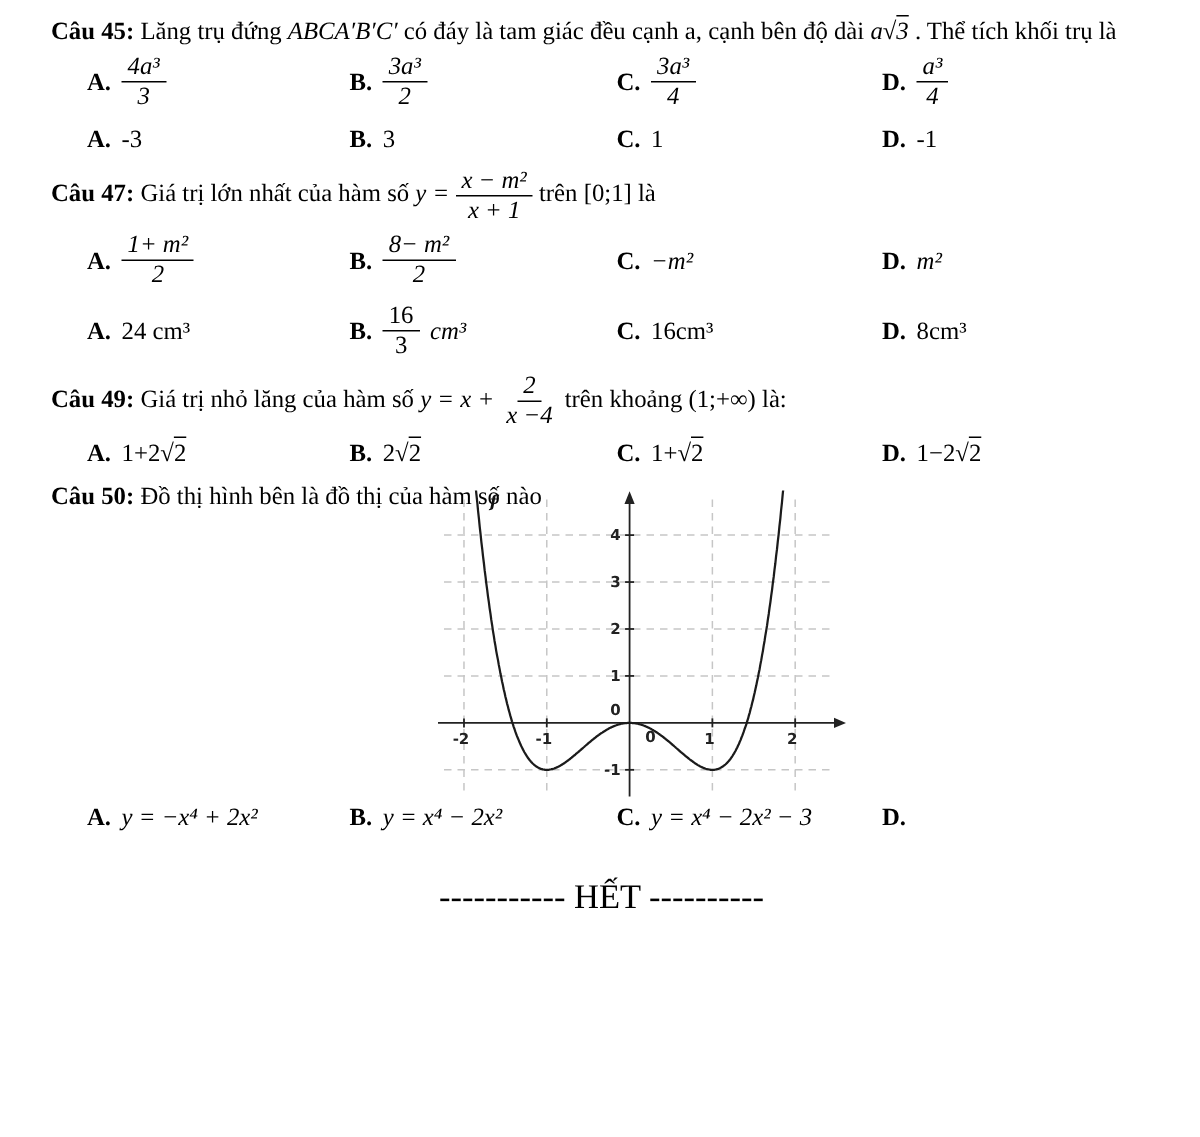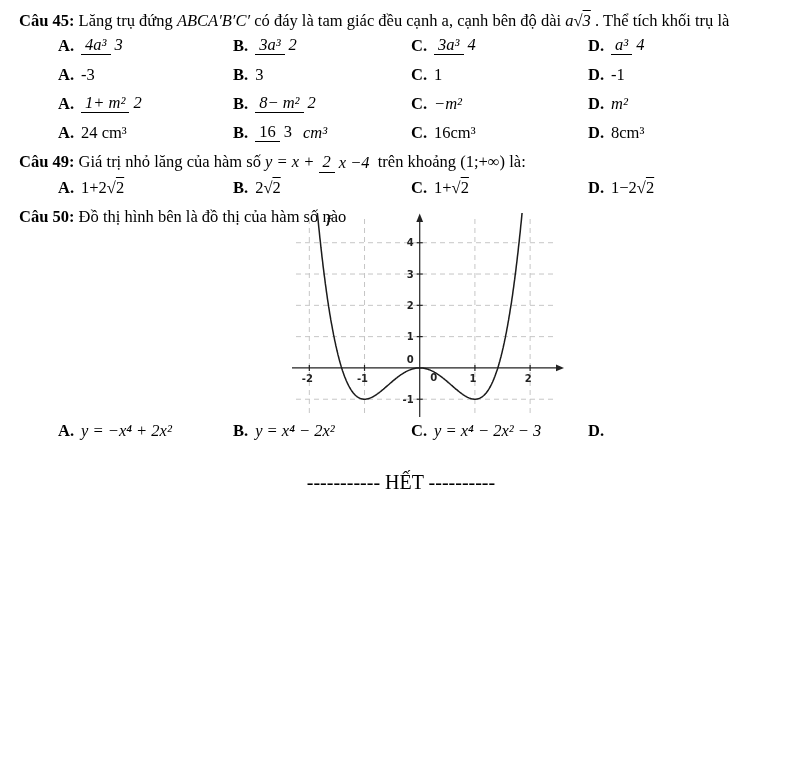--- a/index.html
+++ b/index.html
@@ -3,47 +3,47 @@
 <meta charset="utf-8">
 <style>
   html,body{margin:0;padding:0;}
   body{
     width:800px;height:758px;overflow:hidden;
     background:#ffffff;color:#000;
     font-family:"Liberation Serif","DejaVu Serif",serif;
     font-size:16.5px;
   }
   .page{padding:10px 16px 0 18px;}
-  .qtitle{margin:0 0 4px 1px;line-height:21px;}
+  .qtitle{margin:0 0 4px 16px;line-height:21px;}
   .qlabel{font-weight:bold;}
   .it{font-style:italic;}
   .opts{
     display:grid;
     grid-template-columns:175px 178px 177px 1fr;
     margin:1px 0 8px 40px;
     align-items:center;
   }
   .opt{display:flex;align-items:center;gap:7px;line-height:21px;}
   .okey{font-weight:bold;}
   .frac{
-    display:inline-flex;flex-direction:row;align-items:center;
+    display:inline-flex;flex-direction:column;align-items:center;
     vertical-align:middle;line-height:1.15;text-align:center;
   }
   .frac .num{border-bottom:1.4px solid #000;padding:0 4px;}
   .frac .den{padding:0 4px;}
   .rad{text-decoration:overline;}
   .graph{width:276px;height:205px;margin:-18px 0 2px 272px;}
   .graph svg{display:block;}
   .grid{stroke:#c6c6c6;stroke-width:1;stroke-dasharray:5 4;fill:none;}
   .axis{stroke:#222;stroke-width:1.2;fill:none;}
   .axfill{fill:#222;stroke:none;}
   .tl{font:bold 10px "DejaVu Sans",sans-serif;fill:#222;}
   .flabel{font:italic bold 11px "DejaVu Serif",serif;fill:#111;}
   .curve{fill:none;stroke:#1b1b1b;stroke-width:1.5;stroke-linejoin:round;}
-  .footer{margin:30px 0 0 0;text-align:center;font-size:20px;}
+  .footer{margin:30px 0 0 0;text-align:center;font-size:23px;}
 </style>
 </head>
 <body>
 
 <div class="page">
 
   <div>
     <p class="qtitle">
       <b class="qlabel">Câu 45:</b><span> Lăng trụ đứng </span><span class="it">ABCA′B′C′</span><span> có đáy là tam giác đều cạnh a, cạnh bên độ dài </span><span class="it">a√<span class="rad">3</span></span><span> . Thể tích khối trụ là</span>
     </p>
@@ -94,20 +94,27 @@
           <span>1</span>
         </div>
       <div class="opt">
           <b class="okey">D.</b>
           <span>-1</span>
         </div>
     </div>
   </div>
 
   <div>
+    <p class="qtitle">
+      <b class="qlabel">Câu 47:</b><span> Giá trị lớn nhất của hàm số </span><span class="it">y =</span>
+      <span class="frac it">
+          <span class="num">x − m²</span>
+          <span class="den">x + 1</span>
+        </span><span> trên </span><span>[0;1]</span><span> là</span>
+    </p>
     <div class="opts">
       <div class="opt">
         <b class="okey">A.</b>
         <span class="frac it">
             <span class="num">1+ m²</span>
             <span class="den">2</span>
           </span>
       </div>
       <div class="opt">
         <b class="okey">B.</b>

